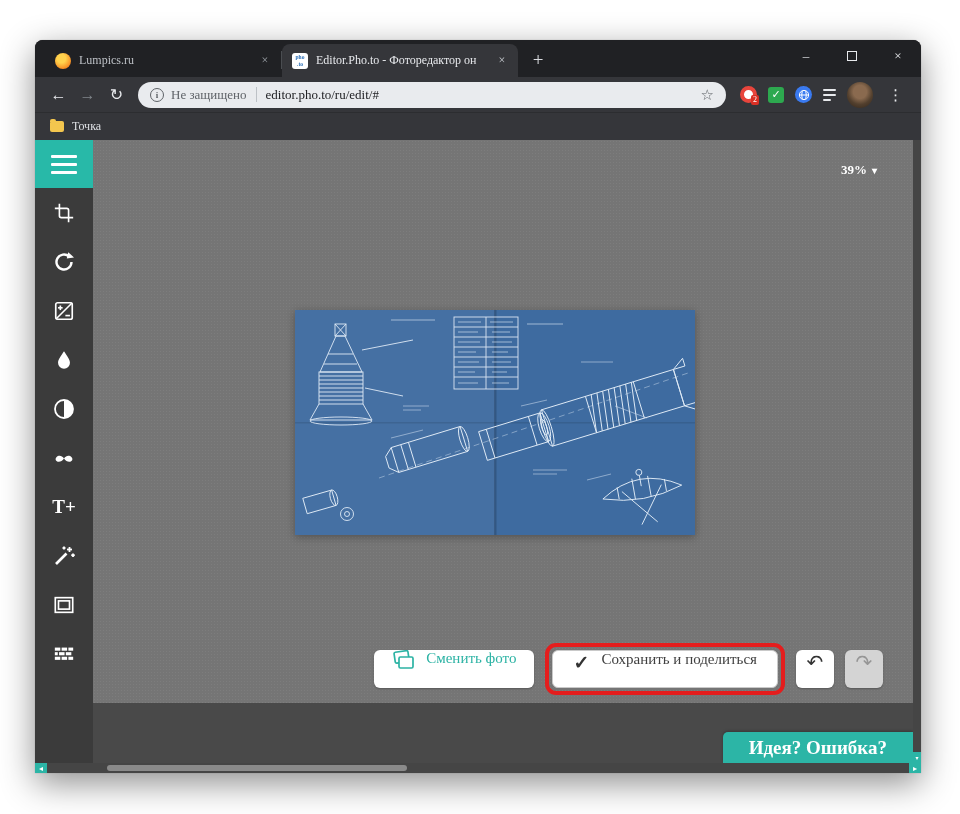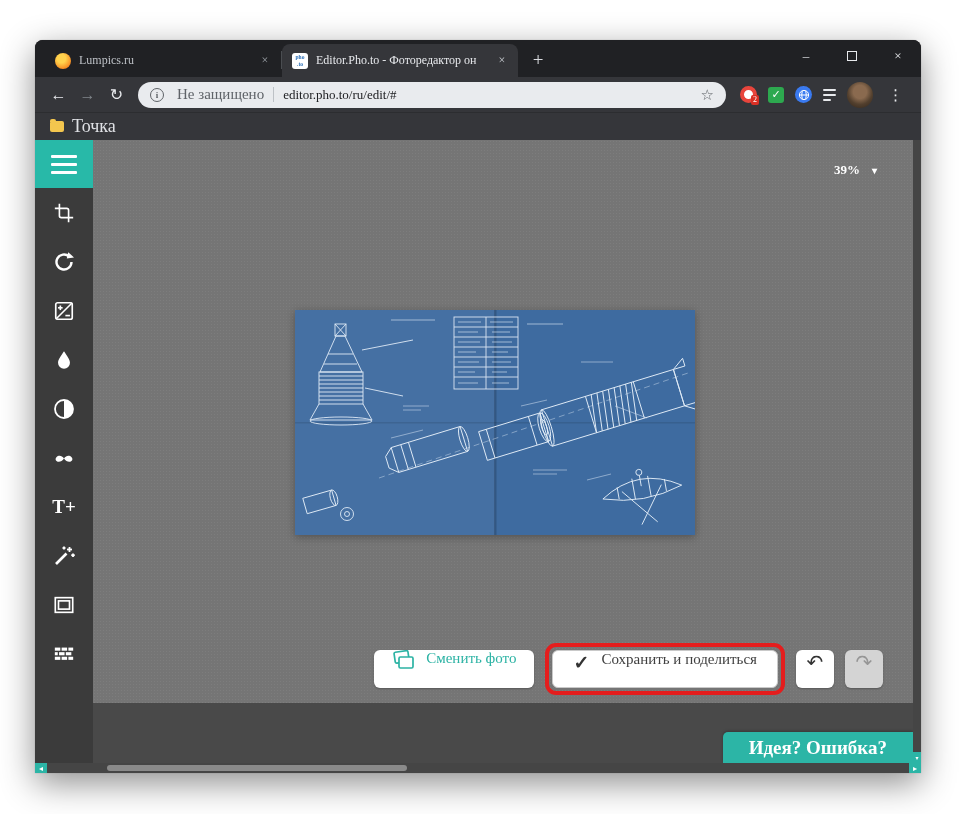--- a/index.html
+++ b/index.html
@@ -27,51 +27,51 @@
   .newtab { width:28px; height:28px; margin:0 0 3px 6px; display:flex; align-items:center; justify-content:center; color:#dadce0; font-size:19px; }
   .wincontrols { position:absolute; right:0; top:0; height:32px; display:flex; }
   .winbtn { width:46px; height:32px; display:flex; align-items:center; justify-content:center; color:#e8eaed; font-size:13px; }
   .maxbox { width:10px; height:10px; border:1px solid #e8eaed; display:block; }
   
   .toolbar { height:35px; background:#35363a; display:flex; align-items:center; padding:0 10px; gap:2px; flex:0 0 auto; }
   .navbtn { width:27px; height:27px; border-radius:50%; display:flex; align-items:center; justify-content:center; font-size:16px; color:#e8eaed; }
   .navbtn.dim { color:#80868b; }
   .omnibox { flex:1; height:26px; background:#e9ebee; border-radius:14px; display:flex; align-items:center; padding:0 12px; margin:0 8px 0 6px; min-width:0; }
   .info-icon { width:14px; height:14px; border:1.5px solid #5f6368; border-radius:50%; font-size:9px; font-weight:bold; color:#5f6368; display:flex; align-items:center; justify-content:center; flex:0 0 auto; }
-  .security-label { color:#5f6368; font-size:15px; margin:0 9px 0 13px; white-space:nowrap; }
+  .security-label { color:#5f6368; font-size:13px; margin:0 9px 0 7px; white-space:nowrap; }
   .omni-divider { width:1px; height:15px; background:#bdc1c6; margin-right:9px; }
   .url-text { font-size:13px; color:#202124; flex:1; white-space:nowrap; overflow:hidden; }
   .star-icon { color:#5f6368; font-size:15px; margin-left:8px; }
   .ext-area { display:flex; align-items:center; gap:11px; padding:0 4px; }
   .ext-red { position:relative; width:17px; height:17px; border-radius:50%; background:#fff; border:4px solid #e8453c; flex:0 0 auto; }
   .ext-badge { position:absolute; right:-6px; bottom:-6px; background:#d93025; color:#fff; font-size:8px; line-height:10px; padding:0 2px; border-radius:2px; }
   .ext-green { width:16px; height:16px; background:#2da94f; border-radius:3px; color:#fff; font-size:11px; display:flex; align-items:center; justify-content:center; }
   .ext-blue { width:17px; height:17px; border-radius:50%; background:#3a7af0; display:flex; align-items:center; justify-content:center; }
   .playlist-icon { display:flex; flex-direction:column; gap:3px; }
   .playlist-icon i { display:block; width:13px; height:2px; background:#e8eaed; border-radius:1px; }
   .playlist-icon i:last-child { width:8px; }
   .avatar { width:26px; height:26px; border-radius:50%; background:radial-gradient(circle at 50% 38%, #8a6a4f 0 32%, #53402e 60%, #2f241a 100%); }
   .kebab { color:#e8eaed; font-size:15px; letter-spacing:0; padding:0 4px; }
   
   .bookmarks { height:28px; background:#35363a; border-top:1px solid #2c2d30; display:flex; align-items:center; gap:8px; padding-left:15px; flex:0 0 auto; }
   .folder-icon { width:14px; height:11px; background:#f3c64e; border-radius:2px; position:relative; }
   .folder-icon::before { content:""; position:absolute; left:0; top:-2px; width:6px; height:3px; background:#f3c64e; border-radius:2px 2px 0 0; }
-  .bookmark-label { color:#dfe1e5; font-size:18px; }
+  .bookmark-label { color:#dfe1e5; font-size:12px; }
   
   .editor { flex:1; display:flex; flex-direction:column; min-height:0; background:#747474; }
   .editor-main { flex:1; display:flex; min-height:0; }
   .sidebar { width:58px; background:#3b3b3b; display:flex; flex-direction:column; flex:0 0 auto; }
   .hamburger { width:58px; height:48px; background:#28b9a8; display:flex; flex-direction:column; align-items:center; justify-content:center; gap:5px; }
   .hamburger i { width:26px; height:3px; background:#fff; border-radius:1px; }
   .tool { width:58px; height:49px; display:flex; align-items:center; justify-content:center; color:#fff; }
   .tool svg { stroke:#fff; fill:none; stroke-width:1.8; }
   .text-tool-glyph { font-size:19px; font-weight:bold; color:#fff; }
   .canvas { flex:1; position:relative; overflow:hidden; background-color:#757575;
     background-image:radial-gradient(rgba(255,255,255,.055) 1px, transparent 1px); background-size:3px 3px; }
-  .zoom { position:absolute; top:22px; right:36px; color:#fff; font-size:13px; font-weight:bold; display:flex; align-items:center; gap:12px; }
+  .zoom { position:absolute; top:22px; right:36px; color:#fff; font-size:13px; font-weight:bold; display:flex; align-items:center; gap:5px; }
   .zoom .caret { font-size:10px; }
   .blueprint { position:absolute; left:202px; top:170px; width:400px; height:225px; box-shadow:0 2px 8px rgba(0,0,0,.3); }
   .action-row { position:absolute; bottom:68px; right:30px; display:flex; align-items:center; gap:11px; }
   .btn { display:flex; justify-content:center; background:#fff; border-radius:6px; box-shadow:0 1px 2px rgba(0,0,0,.25); cursor:pointer; }
   .btn-change { height:38px; padding:0 18px; gap:10px; color:#2cb3a4; font-size:15px; }
   .red-wrap { border:4px solid #e41d1d; border-radius:11px; padding:3px; background:transparent; }
   .btn-save { height:38px; padding:0 20px; gap:12px; color:#404040; font-size:15px; border:1px solid #c9c9c9; box-shadow:none; }
   .check-glyph { font-size:19px; font-weight:bold; color:#333; }
   .btn-undo { width:38px; height:38px; font-size:20px; color:#333; }
   .btn-redo { width:38px; height:38px; font-size:20px; color:#969696; background:#d4d4d4; }

